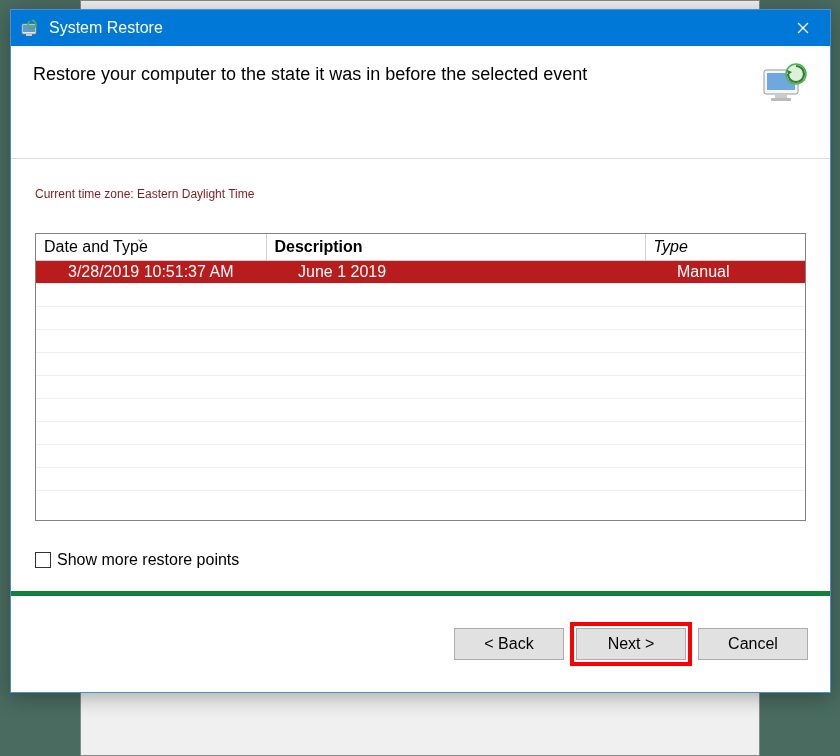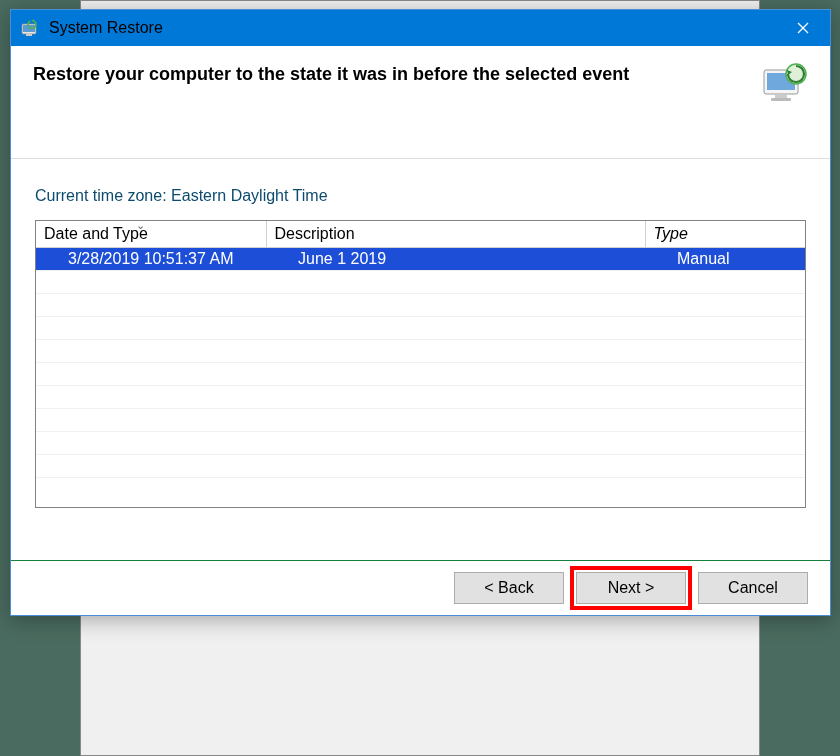--- a/index.html
+++ b/index.html
@@ -25,21 +25,21 @@
     top: 9px;
     left: 10px;
     width: 821px;
     background: #fff;
     border: 1px solid #4a8fd6;
     box-shadow: 0 4px 20px rgba(0,0,0,0.3);
   }
   .titlebar {
     height: 36px;
     background: #0078d7;
-    color: #000000;
+    color: #ffffff;
     display: flex;
     align-items: center;
     padding: 0 4px 0 8px;
   }
   .titlebar-icon {
     width: 22px;
     height: 22px;
     margin-right: 8px;
     display: flex;
     align-items: center;
@@ -64,38 +64,38 @@
   }
   .header-area {
     display: flex;
     align-items: flex-start;
     padding: 14px 22px 50px 22px;
     border-bottom: 1px solid #ddd;
   }
   .header-text {
     flex: 1;
     font-size: 18px;
-    font-weight: 700;
+    font-weight: 400;
     color: #000;
     padding-top: 4px;
   }
   .header-icon {
     width: 48px;
     height: 48px;
     display: flex;
     align-items: center;
     justify-content: center;
   }
   .body-area {
     padding: 28px 24px 22px 24px;
   }
   .tz-label {
-    font-size: 16px;
-    color: #0c4a6e;
-    margin-bottom: 15px;
+    font-size: 12px;
+    color: #7f1d1d;
+    margin-bottom: 32px;
   }
   .table-wrap {
     border: 1px solid #828282;
     background: #fff;
     height: 288px;
     overflow: hidden;
   }
   table {
     width: 100%;
     border-collapse: collapse;
@@ -112,34 +112,34 @@
   }
   thead th:last-child { border-right: none; font-style: italic; }
   .sort-caret {
     position: absolute;
     top: -2px;
     left: 100px;
     font-size: 11px;
     color: #666;
   }
   tbody tr.selected td {
-    background: #1d4ed8;
+    background: #b91c1c;
     color: #fff;
     padding-left: 32px;
   }
   tbody td {
     padding: 2px 8px;
     border-bottom: 1px solid #f0f0f0;
     height: 23px;
   }
   tbody tr.empty td {
     background: #fff;
   }
   .col-date { width: 230px; }
-  .col-desc { width: auto; }
+  .col-desc { width: auto; font-weight: bold; }
   .col-type { width: 160px; }
   .below-table {
     display: flex;
     align-items: center;
     justify-content: space-between;
     margin-top: 30px;
   }
   .checkbox-row {
     display: flex;
     align-items: center;
@@ -158,22 +158,22 @@
     font-size: 16px;
     background: #e1e1e1;
     border: 1px solid #adadad;
     cursor: pointer;
   }
   .highlight-red {
     outline: 4px solid #ff0000;
     outline-offset: 2px;
   }
   .footer {
-    border-top: 1px solid #15803d;
-    padding: 11px 22px;
+    border-top: 5px solid #15803d;
+    padding: 32px 22px;
     display: flex;
     justify-content: flex-end;
     gap: 12px;
     background: #fff;
   }
   .footer button {
     min-width: 110px;
     padding: 6px 16px;
     font-size: 16px;
     background: #e1e1e1;
@@ -286,20 +286,24 @@
             <tr class="empty">
                 <td></td>
                 <td></td>
                 <td></td>
               </tr>
           </tbody>
         </table>
       </div>
 
       <div class="below-table">
+        <label class="checkbox-row">
+          <span class="checkbox-box"></span>
+          <span>Show more restore points</span>
+        </label>
       </div>
     </div>
 
     <div class="footer">
       <button>&lt; Back</button>
       <button class="highlight-red">Next &gt;</button>
       <button>Cancel</button>
     </div>
   </div>
 </div>

